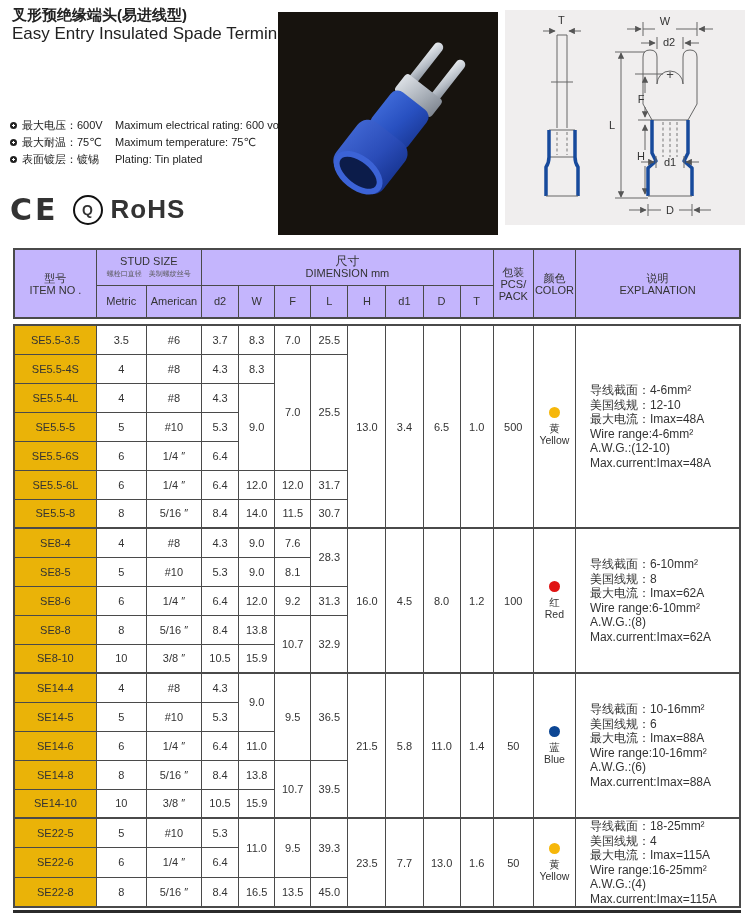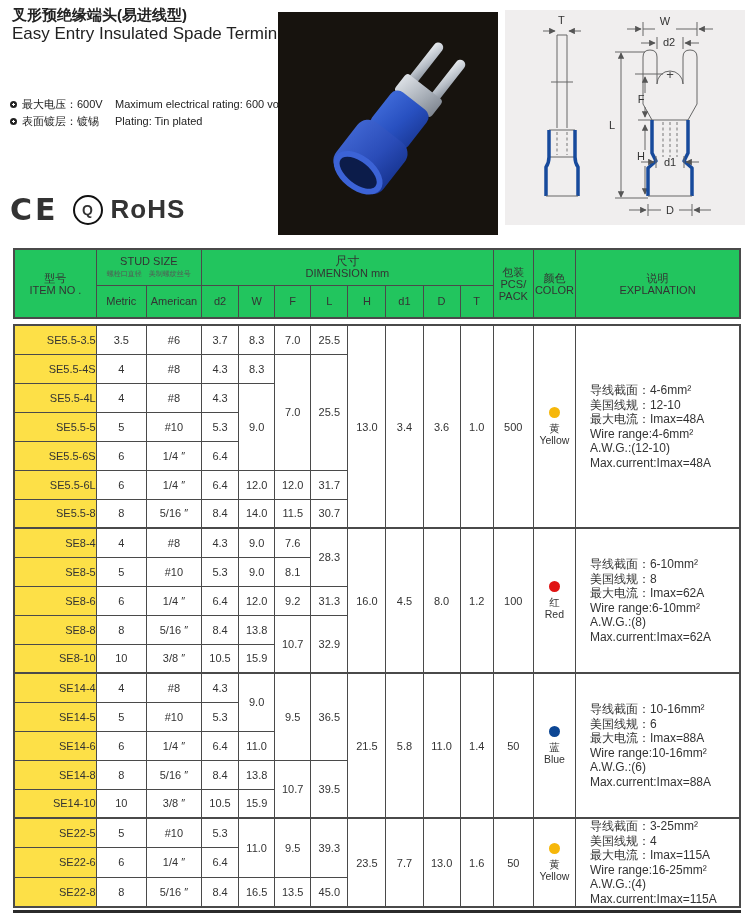--- a/index.html
+++ b/index.html
@@ -1,21 +1,21 @@
 <!DOCTYPE html>
 <html><head>
 <meta charset="utf-8">
 <style>
   html,body{margin:0;padding:0;}
   body{width:750px;height:920px;background:#fff;position:relative;
        font-family:"Liberation Sans","DejaVu Sans",sans-serif;color:#333;}
   
   .title-cn{position:absolute;left:12px;top:6px;font-size:15px;font-weight:bold;color:#222;}
   .title-en{position:absolute;left:12px;top:24px;font-size:17px;color:#222;}
-  .specs{position:absolute;left:10px;top:96px;}
+  .specs{position:absolute;left:10px;top:117px;}
   .spec-row{display:flex;align-items:center;height:16px;margin-bottom:1px;}
   .bullet{width:7px;height:7px;border-radius:50%;margin-right:5px;flex:0 0 7px;
           background:radial-gradient(circle,#fff 0 1.2px,#222 1.3px);}
   .spec-cn{font-size:11px;width:93px;color:#222;}
   .spec-en{font-size:11px;color:#222;}
   .certs{position:absolute;left:10px;top:192px;display:flex;align-items:center;}
   .ce{font-size:30px;font-weight:bold;letter-spacing:3px;font-family:"DejaVu Sans",sans-serif;}
   .badge{width:26px;height:26px;border:2.5px solid #111;border-radius:50%;margin:0 8px 0 14px;
          display:flex;align-items:center;justify-content:center;font-weight:bold;font-size:14px;}
   .rohs{font-size:26px;font-weight:bold;letter-spacing:1px;}
@@ -39,44 +39,49 @@
   .b{stroke:#174a9c;stroke-width:3.5;fill:none;stroke-linejoin:round;}
   .dash{stroke:#777;stroke-width:1;stroke-dasharray:3,2.5;fill:none;}
   .dlab{fill:#333;font-size:11px;font-family:"Liberation Sans",sans-serif;}
   .plus{fill:#444;font-size:13px;}
   
   .tablewrap{position:absolute;left:13px;top:248px;width:728px;}
   table{border-collapse:collapse;table-layout:fixed;width:728px;}
   table.hd, table.bd{border:2px solid #4a4a4a;}
   th,td{border:1px solid #4a4a4a;text-align:center;vertical-align:middle;
         font-size:11px;font-weight:normal;padding:0;overflow:hidden;color:#333;}
-  .hd th{background:#22c55e;line-height:12px;}
+  .hd th{background:#c4b5fd;line-height:12px;}
   .hd .sm{font-size:7px;color:#555;display:block;margin-top:1px;}
   .hd .row1{height:36px;}
   .hd .row2{height:33px;}
   .bd{margin-top:5px;}
   .bd tr{height:29px;}
-  td.item{background:#fde047;text-align:right;}
+  td.item{background:#eab308;}
   tr.gs td{border-top:2px solid #4a4a4a;}
   td.expl{text-align:left;padding-left:14px;font-size:12px;line-height:14.5px;}
   .dot{display:inline-block;width:11px;height:11px;border-radius:50%;margin-bottom:2px;}
   .colorcell div{font-size:10.5px;line-height:12px;}
   .botrule{position:absolute;left:13px;top:910px;width:728px;height:3px;background:#2b2b2b;}
 </style>
 </head>
 <body>
 
 <div class="title-cn">叉形预绝缘端头(易进线型)</div>
 <div class="title-en">Easy Entry Insulated Spade Terminals</div>
 
 <div class="specs">
   <div class="spec-row">
       <span class="bullet"></span>
       <span class="spec-cn">最大电压：600V</span>
       <span class="spec-en">Maximum electrical rating: 600 volts</span>
+    </div>
+  <div class="spec-row">
+      <span class="bullet"></span>
+      <span class="spec-cn">最大耐温：75℃</span>
+      <span class="spec-en">Maximum temperature: 75℃</span>
     </div>
   <div class="spec-row">
       <span class="bullet"></span>
       <span class="spec-cn">表面镀层：镀锡</span>
       <span class="spec-en">Plating: Tin plated</span>
     </div>
 </div>
 
 <div class="certs">
   <span class="ce">CE</span>
@@ -239,21 +244,21 @@
         <tr>
       <td class="item">SE5.5-3.5</td>
       <td>3.5</td>
       <td>#6</td>
       <td>3.7</td>
       <td>8.3</td>
       <td>7.0</td>
       <td>25.5</td>
       <td rowspan="7">13.0</td>
       <td rowspan="7">3.4</td>
-      <td rowspan="7">3.6</td>
+      <td rowspan="7">6.5</td>
       <td rowspan="7">1.0</td>
       <td rowspan="7">500</td>
       <td rowspan="7" class="colorcell">
         <span class="dot" style="background: rgb(246, 183, 10);"></span>
         <div>黄</div>
         <div>Yellow</div>
       </td>
       <td rowspan="7" class="expl">
         <div>导线截面：4-6mm²</div>
             <div>美国线规：12-10</div>
@@ -440,21 +445,21 @@
       <td rowspan="3">7.7</td>
       <td rowspan="3">13.0</td>
       <td rowspan="3">1.6</td>
       <td rowspan="3">50</td>
       <td rowspan="3" class="colorcell">
         <span class="dot" style="background: rgb(246, 183, 10);"></span>
         <div>黄</div>
         <div>Yellow</div>
       </td>
       <td rowspan="3" class="expl">
-        <div>导线截面：3-25mm²</div>
+        <div>导线截面：18-25mm²</div>
             <div>美国线规：4</div>
             <div>最大电流：Imax=115A</div>
             <div>Wire range:16-25mm²</div>
             <div>A.W.G.:(4)</div>
             <div>Max.current:Imax=115A</div>
       </td>
     </tr>
     <tr>
       <td class="item">SE22-6</td>
       <td>6</td>

